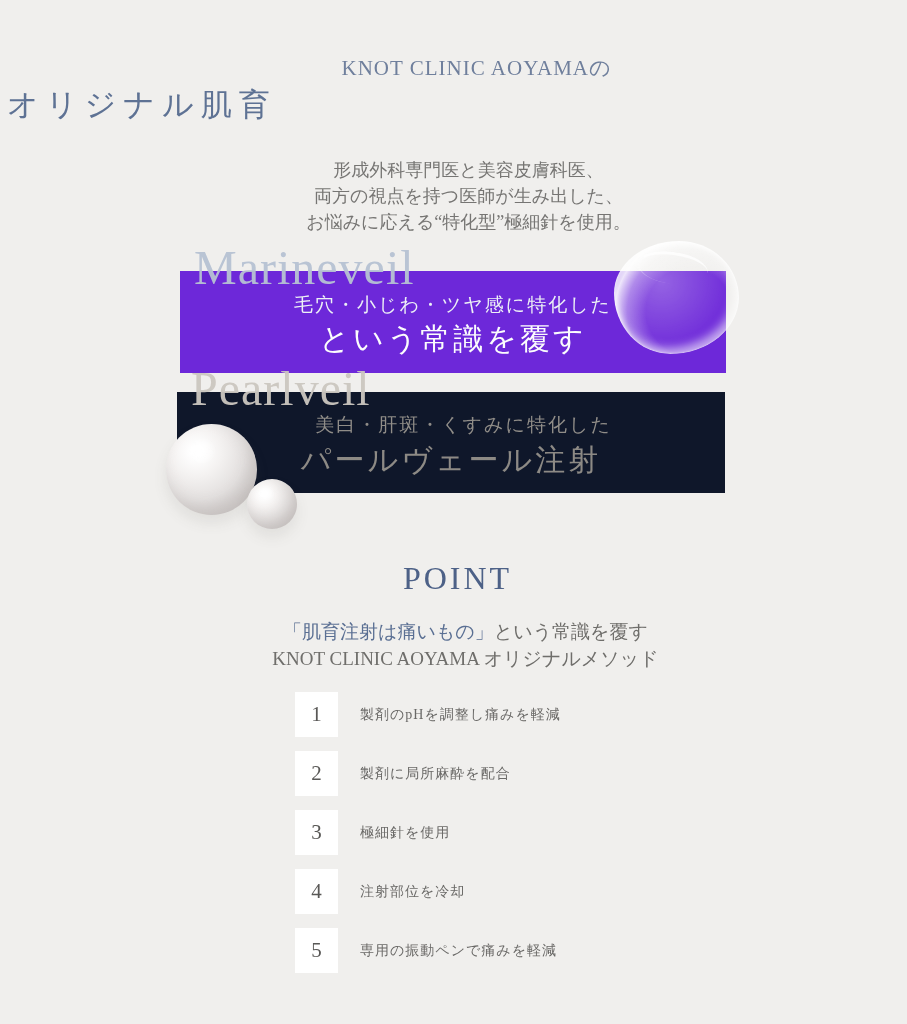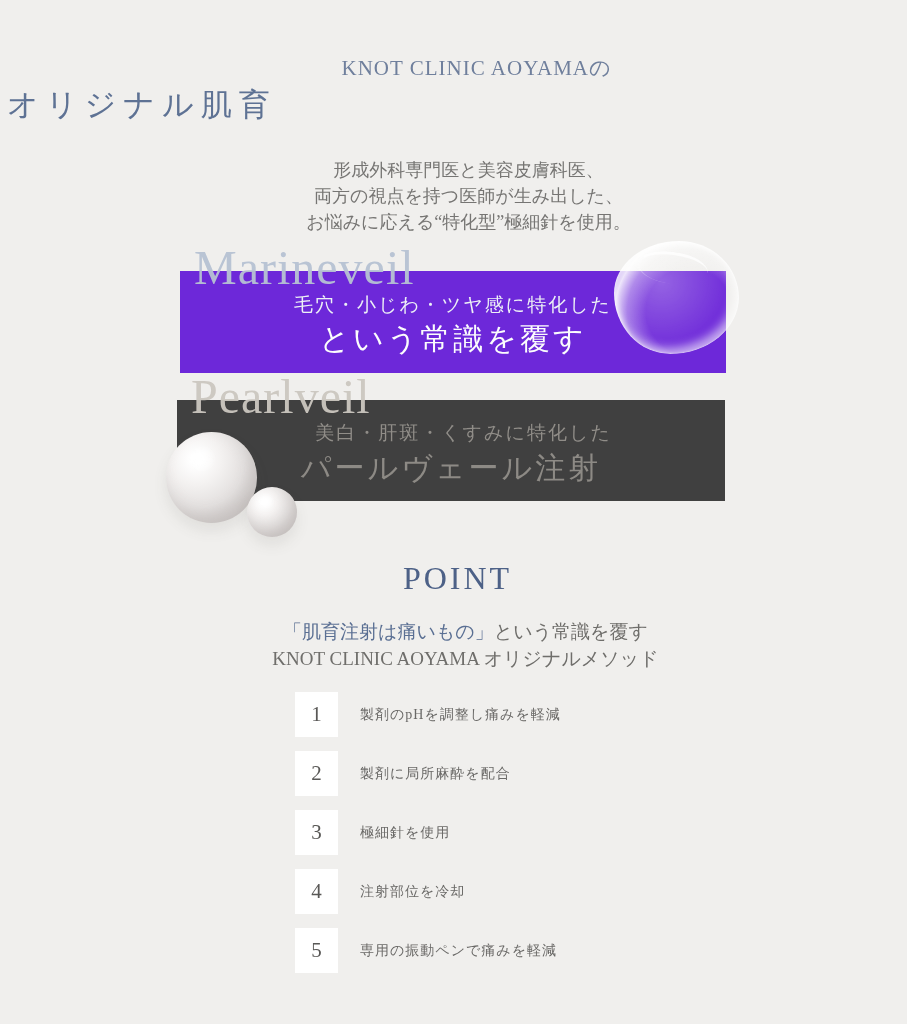--- a/index.html
+++ b/index.html
@@ -36,22 +36,22 @@
     font-size:18px; line-height:26px;
     color:#767573; margin:11px;
   }
   
   .banner{position:absolute;}
   .banner-marine{
     left:180px; top:271px; width:546px; height:102px;
     background:#6d28d9;
   }
   .banner-pearl{
-    left:177px; top:400px; width:548px; height:101px;
-    background:#404040;
+    left:177px; top:392px; width:548px; height:101px;
+    background:#0f172a;
   }
   .en-label{
     position:absolute; left:14px; top:-27px;
     font-size:48px; line-height:1; letter-spacing:1px;
     white-space:nowrap;
   }
   .en-label-marine{color:#b7c2d3; opacity:.95;}
   .en-label-pearl{color:#ccc7c0; opacity:.95;}
   .banner-inner{
     position:absolute; left:0; top:0; width:100%; height:100%;

